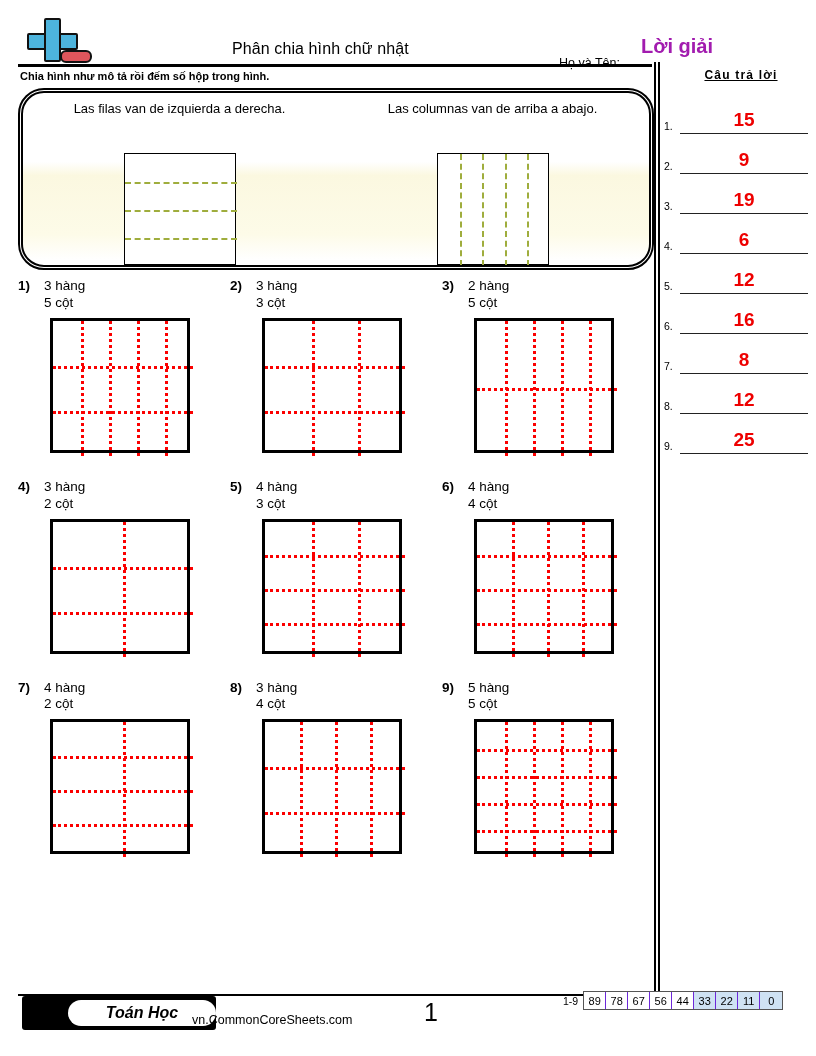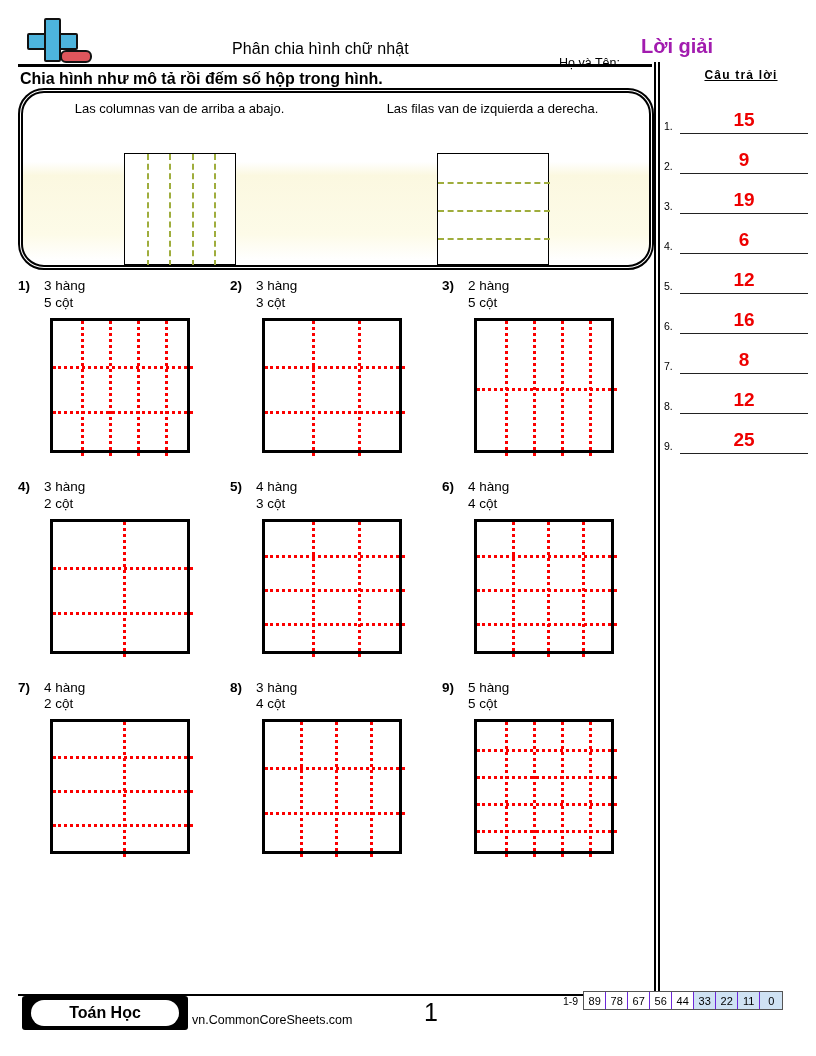--- a/index.html
+++ b/index.html
@@ -21,21 +21,21 @@
         background: #4db4dd; border: 2px solid #111; border-radius: 2px; }
   .logo .minus  { position: absolute; left: 38px; top: 32px; width: 32px; height: 13px;
         background: #e0565c; border: 2px solid #111; border-radius: 6px; }
 
   .doc-title { position: absolute; left: 232px; top: 40px; font-size: 16px; letter-spacing: .1px; }
   .name-label { position: absolute; left: 559px; top: 56px; font-size: 12.5px; }
   .name-value { position: absolute; left: 641px; top: 35px; font-size: 20px; font-weight: bold; color: #a21caf; }
 
   .hrule-top { position: absolute; left: 18px; top: 64px; width: 634px; height: 3px; background: #000; }
 
-  .instruction { position: absolute; left: 20px; top: 70px; font-size: 16px; font-weight: bold; }
+  .instruction { position: absolute; left: 20px; top: 70px; font-size: 11px; font-weight: bold; }
 
   
   .vdivider { position: absolute; left: 654px; top: 62px; width: 6px; height: 933px;
       border-left: 2px solid #000; border-right: 2px solid #000; background: #fff; }
 
   
   .ans-col { position: absolute; left: 664px; top: 68px; width: 148px; }
   .ans-title { font-size: 12px; font-weight: bold; letter-spacing: 1.2px;
       text-decoration: underline; text-align: center; padding-left: 6px; }
   .ans-list { margin-top: 12px; }
@@ -72,22 +72,22 @@
   .problems { position: absolute; left: 18px; top: 278px; width: 636px; }
   .prow { display: flex; }
   .pcell { width: 212px; position: relative; }
   .p-head { display: flex; align-items: flex-start; font-size: 13.5px; }
   .p-num { font-weight: bold; width: 26px; flex: none; }
   .p-desc { line-height: 1.25; }
   .p-box-holder { margin-top: 6px; margin-left: 32px; }
 
   
   .foot-rule { position: absolute; left: 18px; top: 994px; width: 634px; height: 2px; background: #000; }
-  .brand { position: absolute; left: 22px; top: 996px; width: 166px; height: 34px;
-      background: #000; border-radius: 3px; display: flex; align-items: center; justify-content: center; }
+  .brand { position: absolute; left: 22px; top: 996px; width: 194px; height: 34px;
+      background: #000; border-radius: 3px; display: flex; align-items: center; justify-content: flex-end; font-style: italic; }
   .brand-pill { width: 148px; height: 26px; background: #fff; border-radius: 14px;
       display: flex; align-items: center; justify-content: center;
       font-size: 16px; font-weight: bold; }
   .site { position: absolute; left: 192px; top: 1013px; font-size: 12.5px; }
   .page-no { position: absolute; left: 424px; top: 998px; font-size: 25px; }
 
   .scale { position: absolute; left: 563px; top: 991px; display: flex; align-items: center; }
   .scale-label { font-size: 10.5px; margin-right: 5px; }
   .scale-boxes { display: flex; border: 1px solid #555; }
   .sb { width: 22px; height: 17px; border-right: 1px solid #6d28d9; font-size: 11px;
@@ -112,37 +112,37 @@
   <div class="hrule-top"></div>
   <div class="instruction">Chia hình như mô tả rồi đếm số hộp trong hình.</div>
 
   <div class="vdivider"></div>
 
   <div class="example-wrap">
     <div class="example-outer"></div>
     <div class="example-inner">
       <div class="ex-cells" id="example-cells">
           <div class="ex-cell">
+            <div class="ex-text">Las filas van de izquierda a derecha.</div>
+            <div class="ex-grid-holder">
+              <div class="grid-box" style="width: 112px; height: 112px; border-width: 1.5px;">
+                <div class="gl ol-h" style="top: 28px; left: 0px; width: 112px;"></div>
+                <div class="gl ol-h" style="top: 56px; left: 0px; width: 112px;"></div>
+                <div class="gl ol-h" style="top: 84px; left: 0px; width: 112px;"></div>
+              </div>
+            </div>
+          </div>
+          <div class="ex-cell">
             <div class="ex-text">Las columnas van de arriba a abajo.</div>
             <div class="ex-grid-holder">
               <div class="grid-box" style="width: 112px; height: 112px; border-width: 1.5px;">
                 <div class="gl ol-v" style="left: 22.4px; top: 0px; height: 112px;"></div>
                 <div class="gl ol-v" style="left: 44.8px; top: 0px; height: 112px;"></div>
                 <div class="gl ol-v" style="left: 67.2px; top: 0px; height: 112px;"></div>
                 <div class="gl ol-v" style="left: 89.6px; top: 0px; height: 112px;"></div>
-              </div>
-            </div>
-          </div>
-          <div class="ex-cell">
-            <div class="ex-text">Las filas van de izquierda a derecha.</div>
-            <div class="ex-grid-holder">
-              <div class="grid-box" style="width: 112px; height: 112px; border-width: 1.5px;">
-                <div class="gl ol-h" style="top: 28px; left: 0px; width: 112px;"></div>
-                <div class="gl ol-h" style="top: 56px; left: 0px; width: 112px;"></div>
-                <div class="gl ol-h" style="top: 84px; left: 0px; width: 112px;"></div>
               </div>
             </div>
           </div>
         </div>
     </div>
   </div>
 
   <div class="ans-col">
     <div class="ans-title">Câu trả lời</div>
     <div class="ans-list" id="answer-list">

